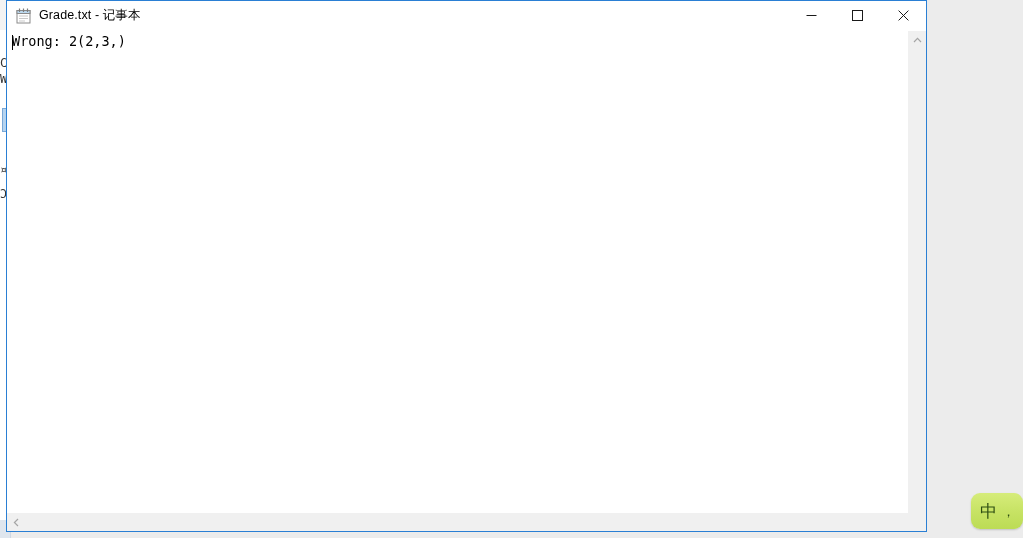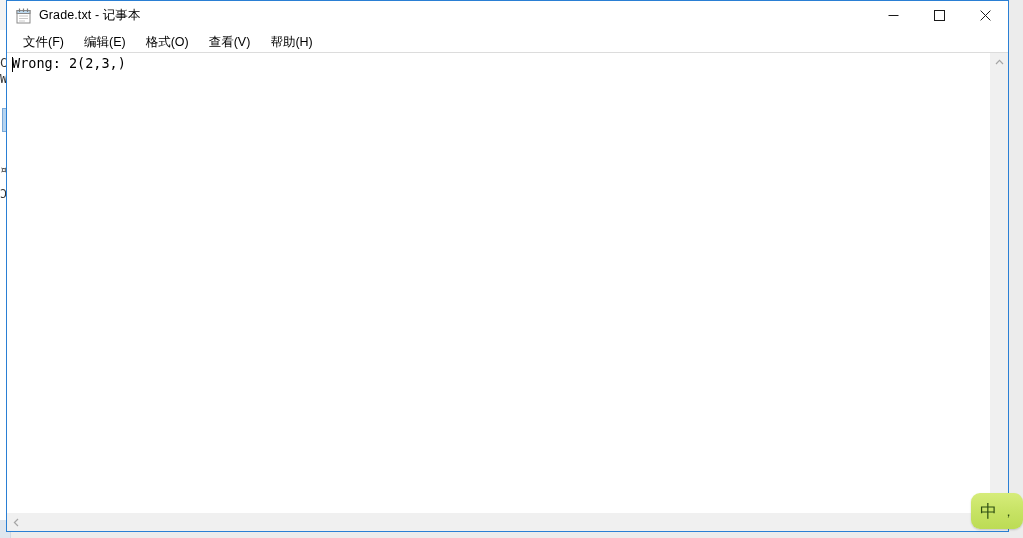--- a/index.html
+++ b/index.html
@@ -64,21 +64,21 @@
     width: 10px;
     height: 18px;
     background: #dfe6ee;
   }
 
   
   #notepad-window {
     position: absolute;
     left: 6px;
     top: 0px;
-    width: 1003px;
+    width: 921px;
     height: 532px;
     background: #ffffff;
     border: 1px solid #2a7fd4;
     box-sizing: border-box;
     display: flex;
     flex-direction: column;
   }
 
   .titlebar {
     height: 29px;
@@ -291,27 +291,20 @@
       </div>
 
       <div class="win-btn close">
         <svg width="11" height="11" viewBox="0 0 11 11">
           <line x1="0.6" y1="0.6" x2="10.4" y2="10.4" stroke="#1a1a1a" stroke-width="1"></line>
           <line x1="10.4" y1="0.6" x2="0.6" y2="10.4" stroke="#1a1a1a" stroke-width="1"></line>
         </svg>
       </div>
     </div>
 
-    <div class="menubar">
-      <div class="menu-item">文件(F)</div>
-      <div class="menu-item">编辑(E)</div>
-      <div class="menu-item">格式(O)</div>
-      <div class="menu-item">查看(V)</div>
-      <div class="menu-item">帮助(H)</div>
-    </div>
 
     <div class="editor-region">
 
       <div class="editor-row">
 
         <div class="text-surface">
           <div class="caret"></div>
           <div class="text-line">Wrong: 2(2,3,)</div>
         </div>
 

